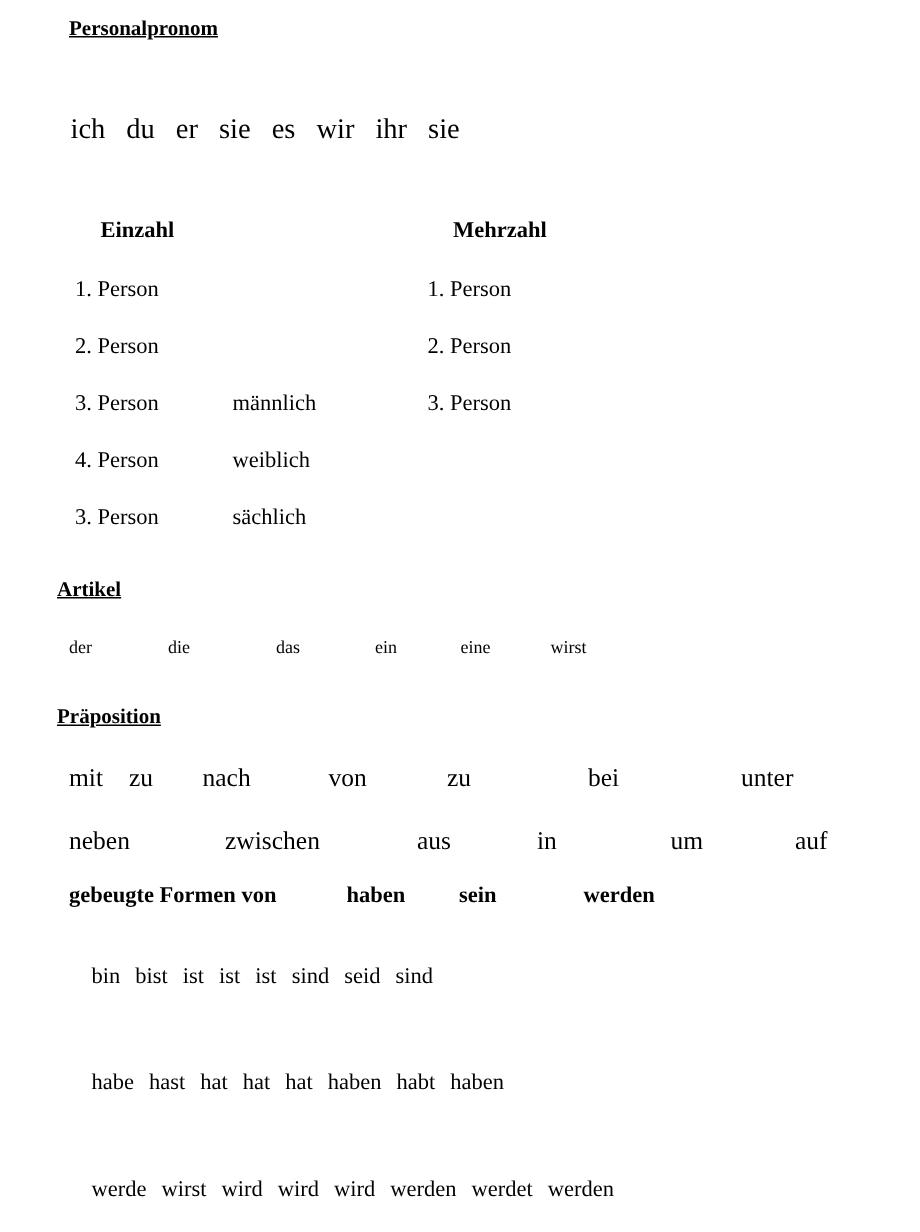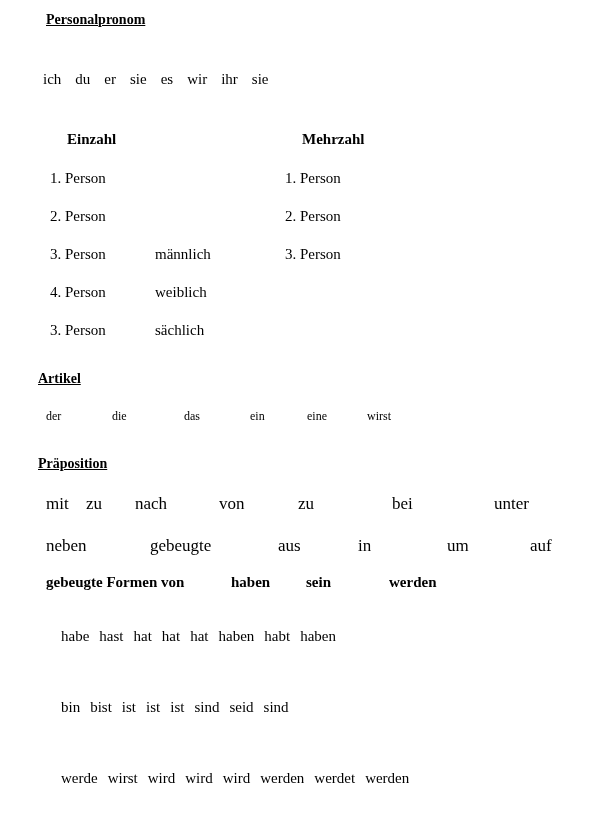--- a/index.html
+++ b/index.html
@@ -28,21 +28,21 @@
     text-decoration: underline;
     display: inline-block;
     letter-spacing: 0px;
   }
   .h-wrap {
     padding-left: 46px;
   }
   .h-wrap.h1 { padding-top: 10px; }
   .pron-row {
     padding-left: 28px;
-    font-size: 15px;
+    font-size: 19px;
     margin-top: 26px;
     white-space: pre;
   }
   .pron-row span { margin-right: 14px; }
   .table {
     margin-top: 26px;
     padding-left: 50px;
     font-size: 15px;
   }
   .trow {
@@ -167,39 +167,39 @@
     <span style="width:49px">zu</span>
     <span style="width:84px">nach</span>
     <span style="width:79px">von</span>
     <span style="width:94px">zu</span>
     <span style="width:102px">bei</span>
     <span>unter</span>
   </div>
 
   <div class="prep-row">
     <span style="width:104px">neben</span>
-    <span style="width:128px">gebeugte</span>
+    <span style="width:128px">zwischen</span>
     <span style="width:80px">aus</span>
     <span style="width:89px">in</span>
     <span style="width:83px">um</span>
     <span>auf</span>
   </div>
 
   <div class="beugt">
     <span class="u" style="width:185px">gebeugte Formen von</span>
     <span class="u" style="width:75px">haben</span>
     <span class="u" style="width:83px">sein</span>
     <span class="u" style="width:90px">werden</span>
   </div>
 
   <div class="verb-row">
+    <span>bin</span><span>bist</span><span>ist</span><span>ist</span><span>ist</span><span>sind</span><span>seid</span><span>sind</span>
+  </div>
+
+  <div class="verb-row">
     <span>habe</span><span>hast</span><span>hat</span><span>hat</span><span>hat</span><span>haben</span><span>habt</span><span>haben</span>
-  </div>
-
-  <div class="verb-row">
-    <span>bin</span><span>bist</span><span>ist</span><span>ist</span><span>ist</span><span>sind</span><span>seid</span><span>sind</span>
   </div>
 
   <div class="verb-row">
     <span>werde</span><span>wirst</span><span>wird</span><span>wird</span><span>wird</span><span>werden</span><span>werdet</span><span>werden</span>
   </div>
 
 </div>
 
 </body></html>

